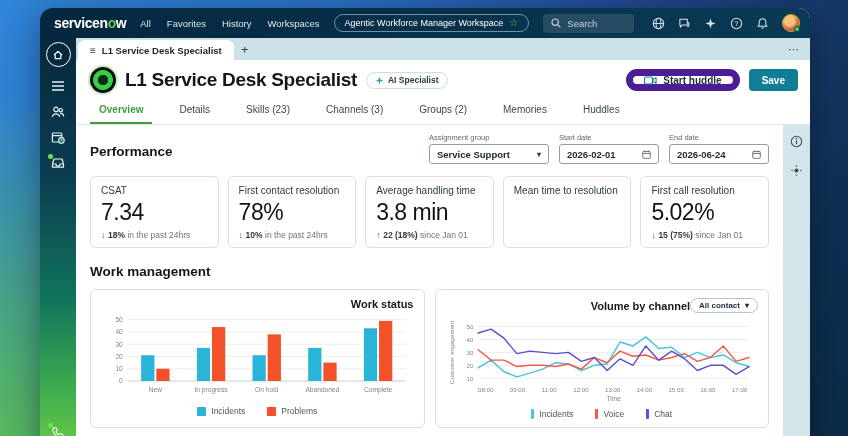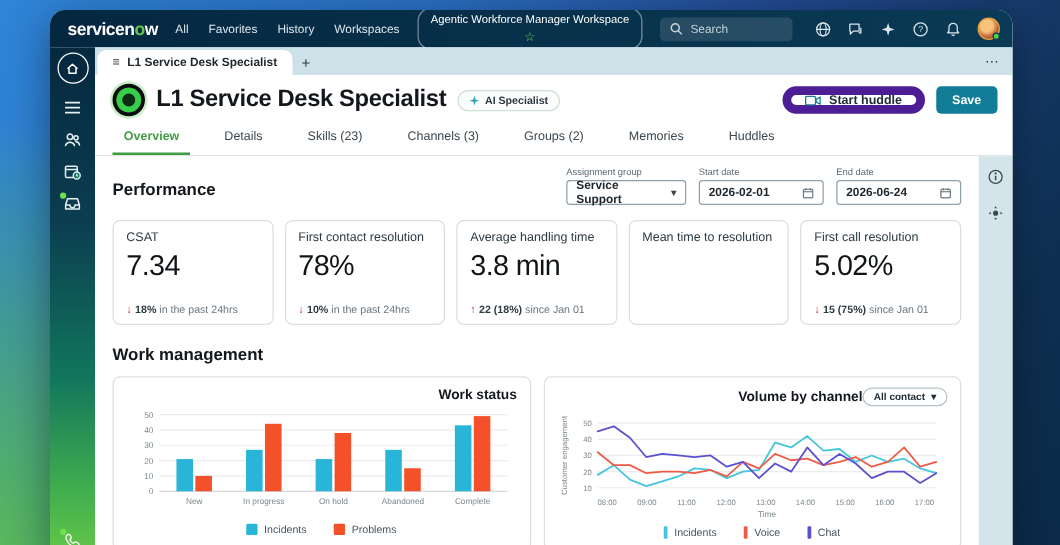--- a/index.html
+++ b/index.html
@@ -12,21 +12,21 @@
   .window{position:absolute;left:40px;top:8px;width:770px;height:440px;border-radius:12px 12px 0 0;
     box-shadow:0 10px 34px rgba(0,0,0,.4);overflow:hidden;display:flex;flex-direction:column;background:#cde1e9;}
   
   .topnav{height:30px;flex:0 0 30px;background:linear-gradient(90deg,#052740,#0a3a55);display:flex;align-items:center;
     padding:0 10px 0 14px;gap:14px;color:#e7eef3;}
   .logo{font-size:14px;font-weight:700;letter-spacing:-0.4px;color:#fff;white-space:nowrap;}
   .logo .o{color:#62c94e;}
   .topnav-links{display:flex;gap:16px;}
   .topnav-links .nlink{font-size:9.5px;color:#dbe6ec;cursor:pointer;white-space:nowrap;}
   .ws-pill{display:flex;align-items:center;gap:6px;border:1px solid rgba(255,255,255,.45);border-radius:11px;
-    padding:3px 10px;font-size:9px;color:#fff;white-space:nowrap;flex-direction:column;}
+    padding:3px 10px;font-size:9px;color:#fff;white-space:nowrap;}
   .ws-pill .star{color:#6fd84f;font-size:10px;line-height:1;}
   .search{margin-left:auto;display:flex;align-items:center;gap:6px;background:rgba(255,255,255,.12);
     border-radius:4px;height:19px;width:160px;padding:0 8px;color:#c4d3db;font-size:9.5px;}
   .ticons{display:flex;align-items:center;gap:13px;margin-left:4px;}
   .ticons svg{display:block;}
   .avatar{width:18px;height:18px;border-radius:50%;position:relative;
     background:radial-gradient(circle at 40% 35%, #f7c27a 0 35%, #c76b3a 60%, #8a3c20 100%);
     border:1.5px solid #e8a13d;}
   .avatar .dot{position:absolute;right:-1px;bottom:-1px;width:6px;height:6px;border-radius:50%;background:#4cd14a;border:1px solid #0a3a55;}
   
@@ -68,27 +68,27 @@
   .rightrail{flex:0 0 27px;background:#d3e5eb;display:flex;flex-direction:column;align-items:center;padding-top:10px;gap:16px;}
   .rightrail svg{cursor:pointer;display:block;}
   .perf-row{display:flex;align-items:flex-end;padding:8px 14px 4px;gap:10px;}
   h2.sect{font-size:13.5px;font-weight:700;color:#14181c;}
   .perf-row h2{margin-bottom:5px;}
   .filters{margin-left:auto;display:flex;gap:10px;}
   .filter label{display:block;font-size:7.5px;color:#5b6a72;margin-bottom:2px;}
   .inputbox{display:flex;align-items:center;justify-content:space-between;gap:8px;border:1px solid #8fa0a8;border-radius:3px;
     height:20px;padding:0 7px;font-size:9.5px;font-weight:700;color:#1d262c;background:#fff;cursor:pointer;}
   .inputbox .car{font-size:8px;color:#39454d;}
-  .sel{width:96px;}
+  .sel{width:120px;}
   .datein{width:100px;}
   
-  .kpi-row{display:flex;gap:9px;padding:8px 14px 4px;justify-content:flex-end;}
+  .kpi-row{display:flex;gap:9px;padding:8px 14px 4px;}
   .kpi{flex:1;border:1px solid #d9dfe2;border-radius:6px;padding:8px 10px 7px;background:#fff;min-width:0;}
   .kpi .kt{font-size:10px;color:#2c3a42;font-weight:400;white-space:nowrap;overflow:hidden;}
-  .kpi .kv{font-size:23px;color:#101417;margin:3px 0 16px;letter-spacing:-0.5px;white-space:nowrap;}
+  .kpi .kv{font-size:23px;color:#101417;margin:3px 0 4px;letter-spacing:-0.5px;white-space:nowrap;}
   .kpi .kd{font-size:8.5px;color:#6a7680;white-space:nowrap;height:10px;}
   .kpi .kd .arr{color:#c0392b;font-size:9px;}
   .kpi .kd b{color:#2c3a42;}
   
   .wm-head{padding:12px 14px 4px;}
   .charts-row{display:flex;gap:10px;padding:6px 14px 0;}
   .chart-card{flex:1;border:1px solid #d9dfe2;border-radius:6px;padding:8px 10px 6px;background:#fff;min-width:0;}
   .cc-head{display:flex;align-items:center;justify-content:flex-end;margin-bottom:2px;}
   .cc-head h3{font-size:11px;font-weight:700;color:#14181c;}
   .pill-select{display:flex;align-items:center;gap:5px;border:1px solid #b7c3c9;border-radius:10px;padding:2px 8px;

